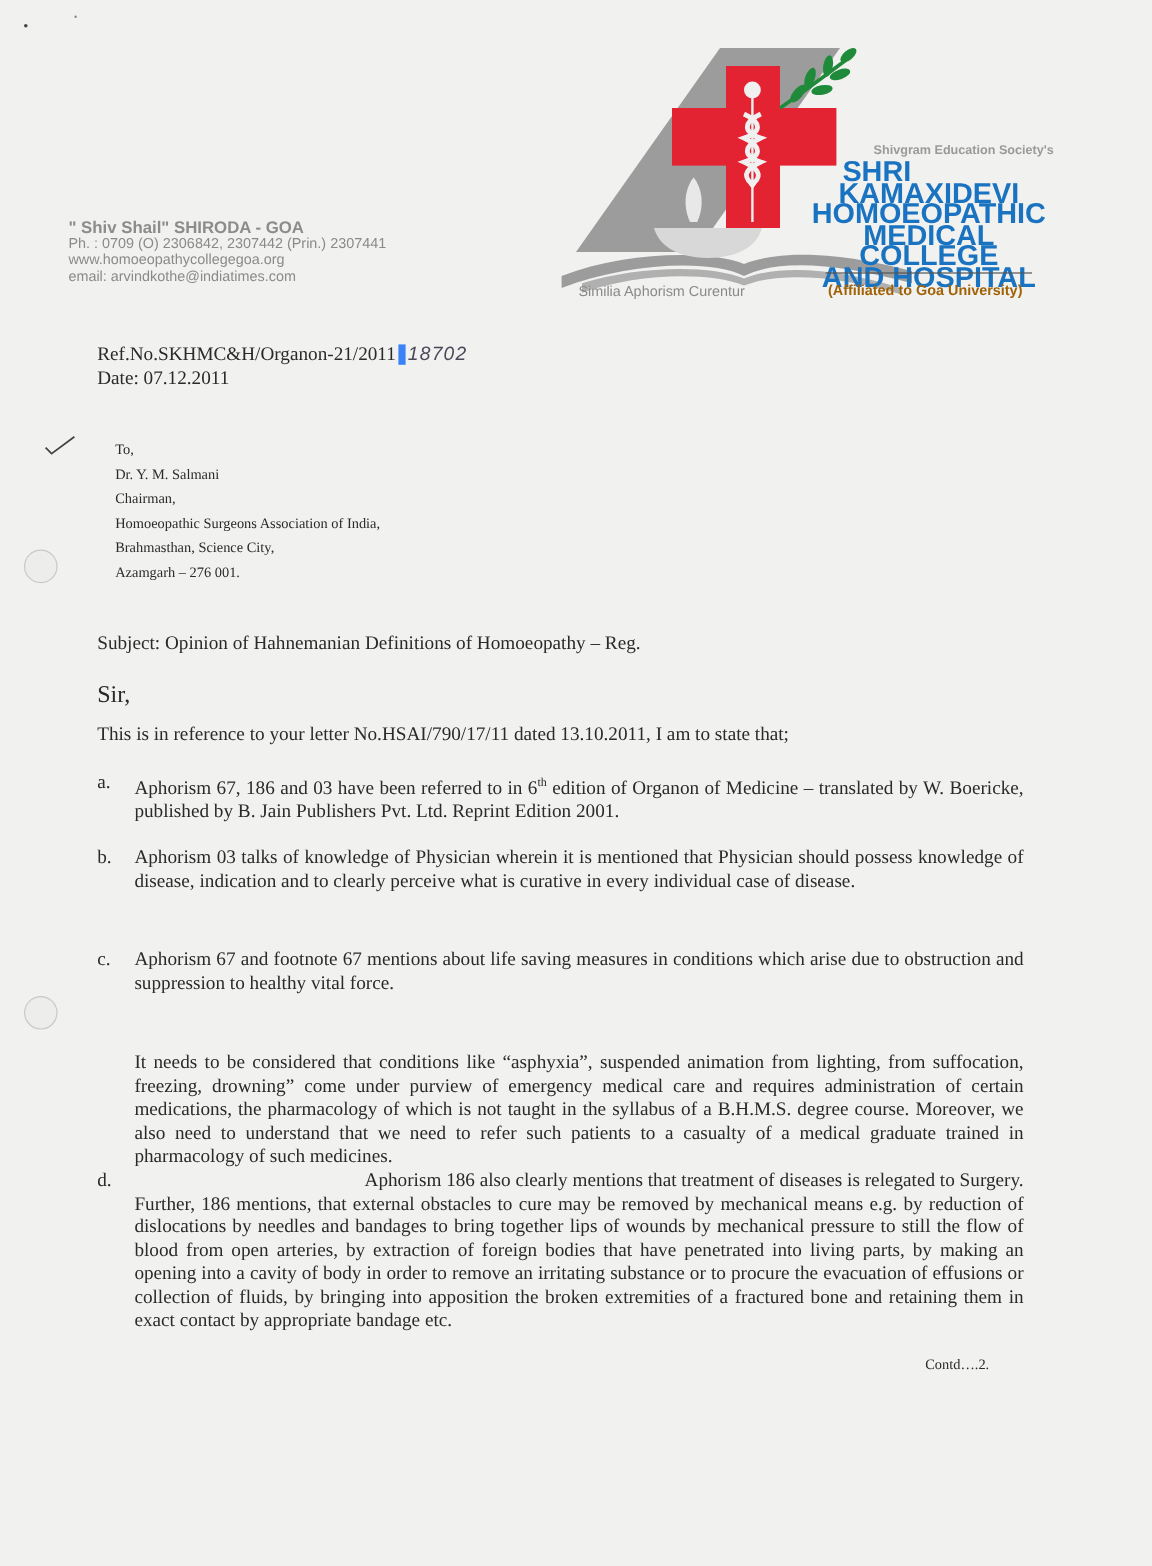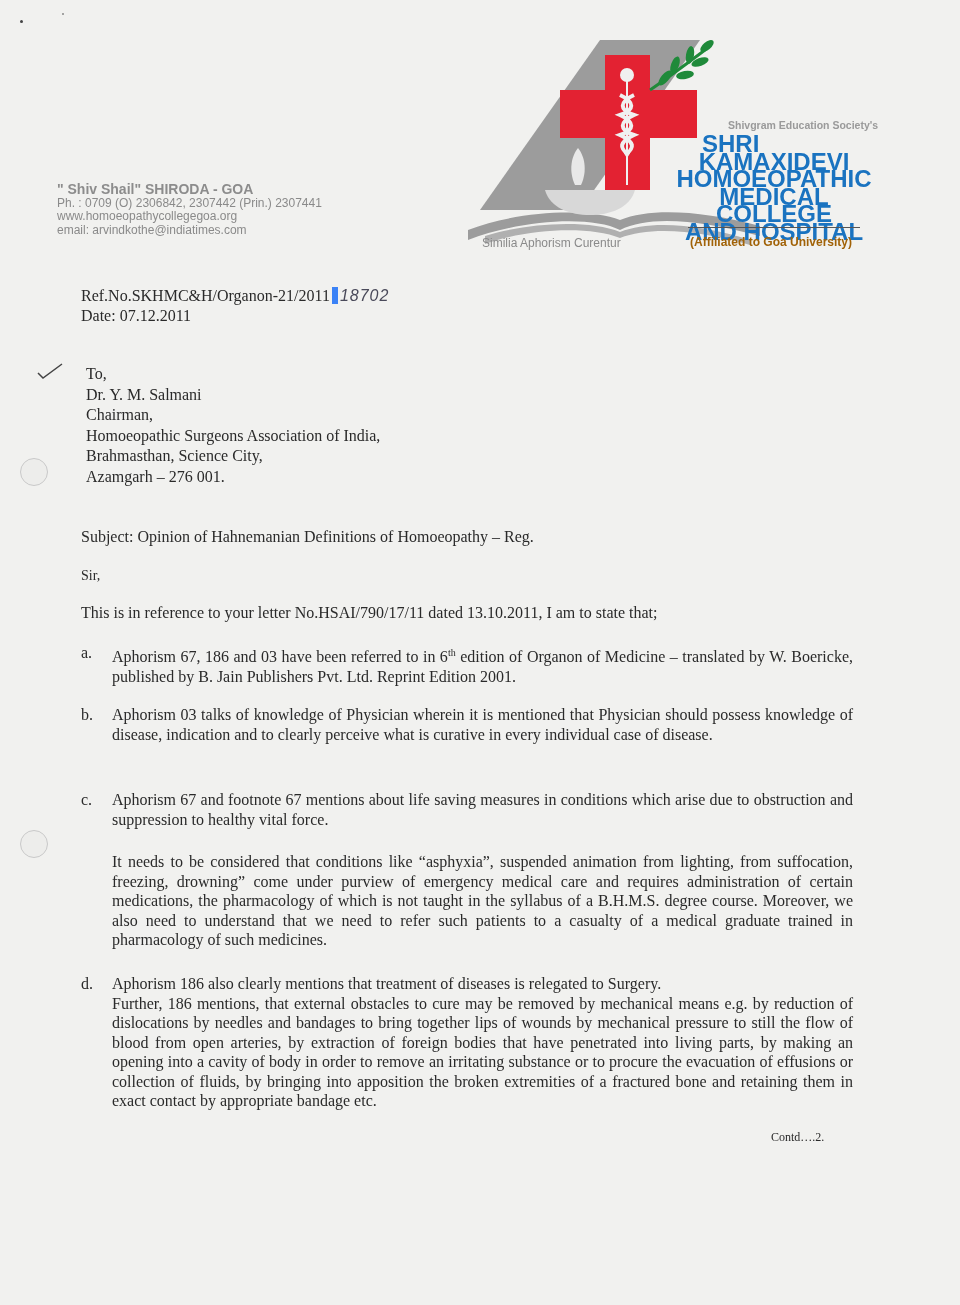--- a/index.html
+++ b/index.html
@@ -39,33 +39,33 @@
     position: absolute; left: 230px; top: 195px;
     font-family: "Liberation Sans", sans-serif; font-weight: bold; font-size: 12px; color: #a16207;
   }
 
   .ref { position: absolute; left: 81px; top: 286px; font-size: 16px; line-height: 20px; }
   .handwritten {
     font-family: "Liberation Sans", sans-serif; font-size: 16px; color: #4a4a5a;
     font-style: italic; letter-spacing: 1px; border-left: 6px solid #3b82f6; padding-left: 2px; margin-left: 2px;
   }
   .tick { position: absolute; left: 36px; top: 362px; }
-  .address { position: absolute; left: 86px; top: 364px; font-size: 16px; line-height: 20.5px; }
+  .address { position: absolute; left: 96px; top: 364px; font-size: 12px; line-height: 20.5px; }
 
   .subject { position: absolute; left: 81px; top: 528px; font-size: 16px; }
-  .salutation { position: absolute; left: 81px; top: 568px; font-size: 14px; }
+  .salutation { position: absolute; left: 81px; top: 568px; font-size: 20px; }
   .intro { position: absolute; left: 81px; top: 604px; font-size: 16px; text-align: center; }
 
   .item { position: absolute; left: 81px; width: 772px; font-size: 16px; line-height: 19.5px; }
   .item .mark { position: absolute; left: 0; top: 0; }
   .item .txt { margin-left: 31px; text-align: justify; }
   .item.a { top: 643px; }
   .item.b { top: 705px; }
   .item.c { top: 790px; }
-  .item.cpara { top: 852px; }
+  .item.cpara { top: 876px; }
   .item.d { top: 974px; }
 
   .contd { position: absolute; left: 771px; top: 1130px; font-size: 12px; }
 
   .punch {
     position: absolute; width: 26px; height: 26px; border-radius: 50%;
     border: 1px solid #c9c9c9; background: #ededeb;
   }
   .speck { position: absolute; width: 3px; height: 3px; border-radius: 50%; background: #444; }
 </style>
@@ -158,17 +158,17 @@
 <div class="item c">
   <span class="mark">c.</span>
   <div class="txt">Aphorism 67 and footnote 67 mentions about life saving measures in conditions which arise due to obstruction and suppression to healthy vital force.</div>
 </div>
 <div class="item cpara">
   <div class="txt">It needs to be considered that conditions like “asphyxia”, suspended animation from lighting, from suffocation, freezing, drowning” come under purview of emergency medical care and requires administration of certain medications, the pharmacology of which is not taught in the syllabus of a B.H.M.S. degree course. Moreover, we also need to understand that we need to refer such patients to a casualty of a medical graduate trained in pharmacology of such medicines.</div>
 </div>
 
 <div class="item d">
   <span class="mark">d.</span>
-  <div class="txt" style="text-align:left">Aphorism 186 also clearly mentions that treatment of diseases is relegated to Surgery.</div>
+  <div class="txt" style="text-align:right">Aphorism 186 also clearly mentions that treatment of diseases is relegated to Surgery.</div>
   <div class="txt">Further, 186 mentions, that external obstacles to cure may be removed by mechanical means e.g. by reduction of dislocations by needles and bandages to bring together lips of wounds by mechanical pressure to still the flow of blood from open arteries, by extraction of foreign bodies that have penetrated into living parts, by making an opening into a cavity of body in order to remove an irritating substance or to procure the evacuation of effusions or collection of fluids, by bringing into apposition the broken extremities of a fractured bone and retaining them in exact contact by appropriate bandage etc.</div>
 </div>
 
 <div class="contd">Contd….2.</div>
 
 </body></html>

